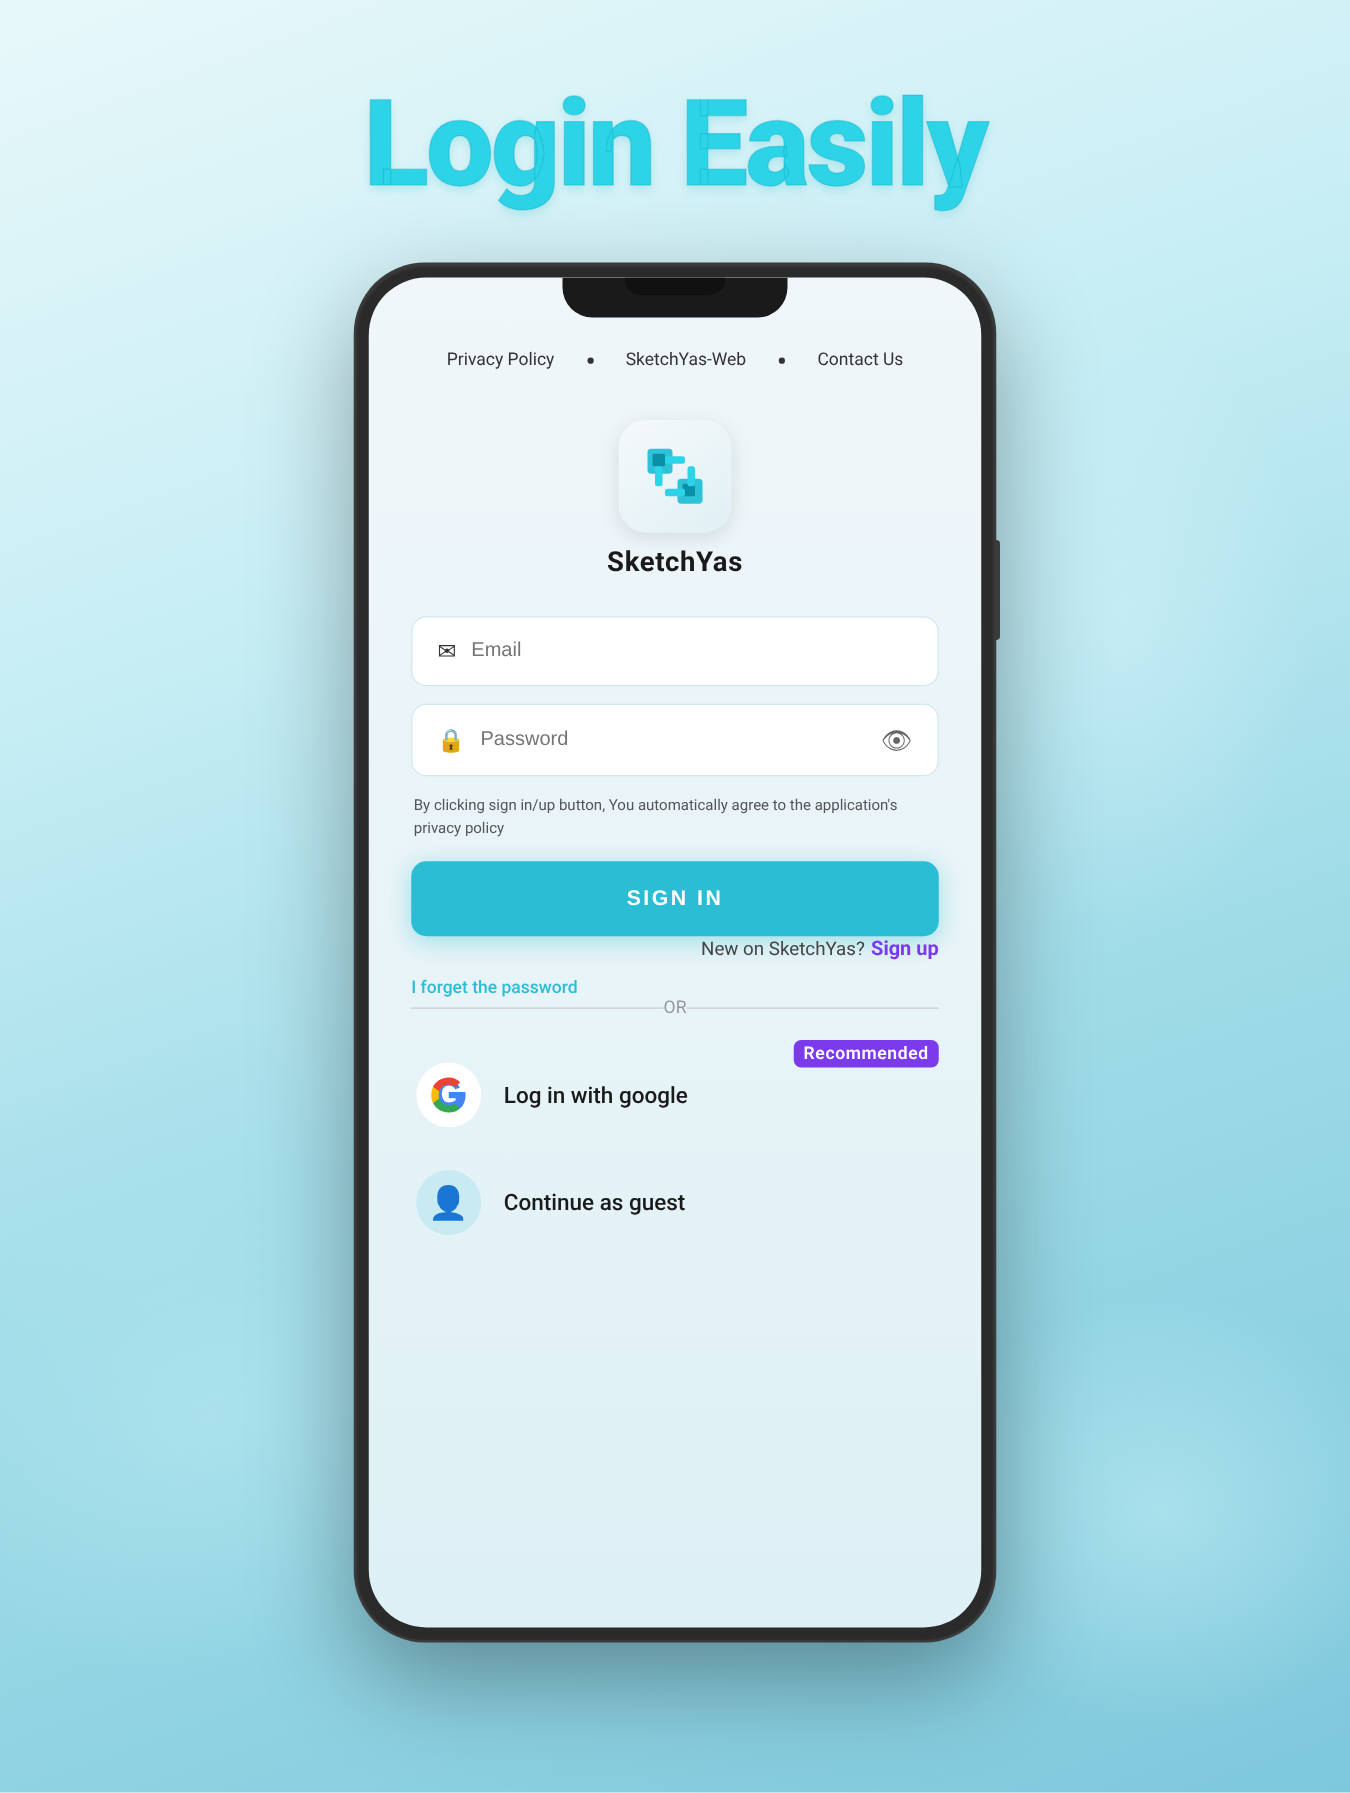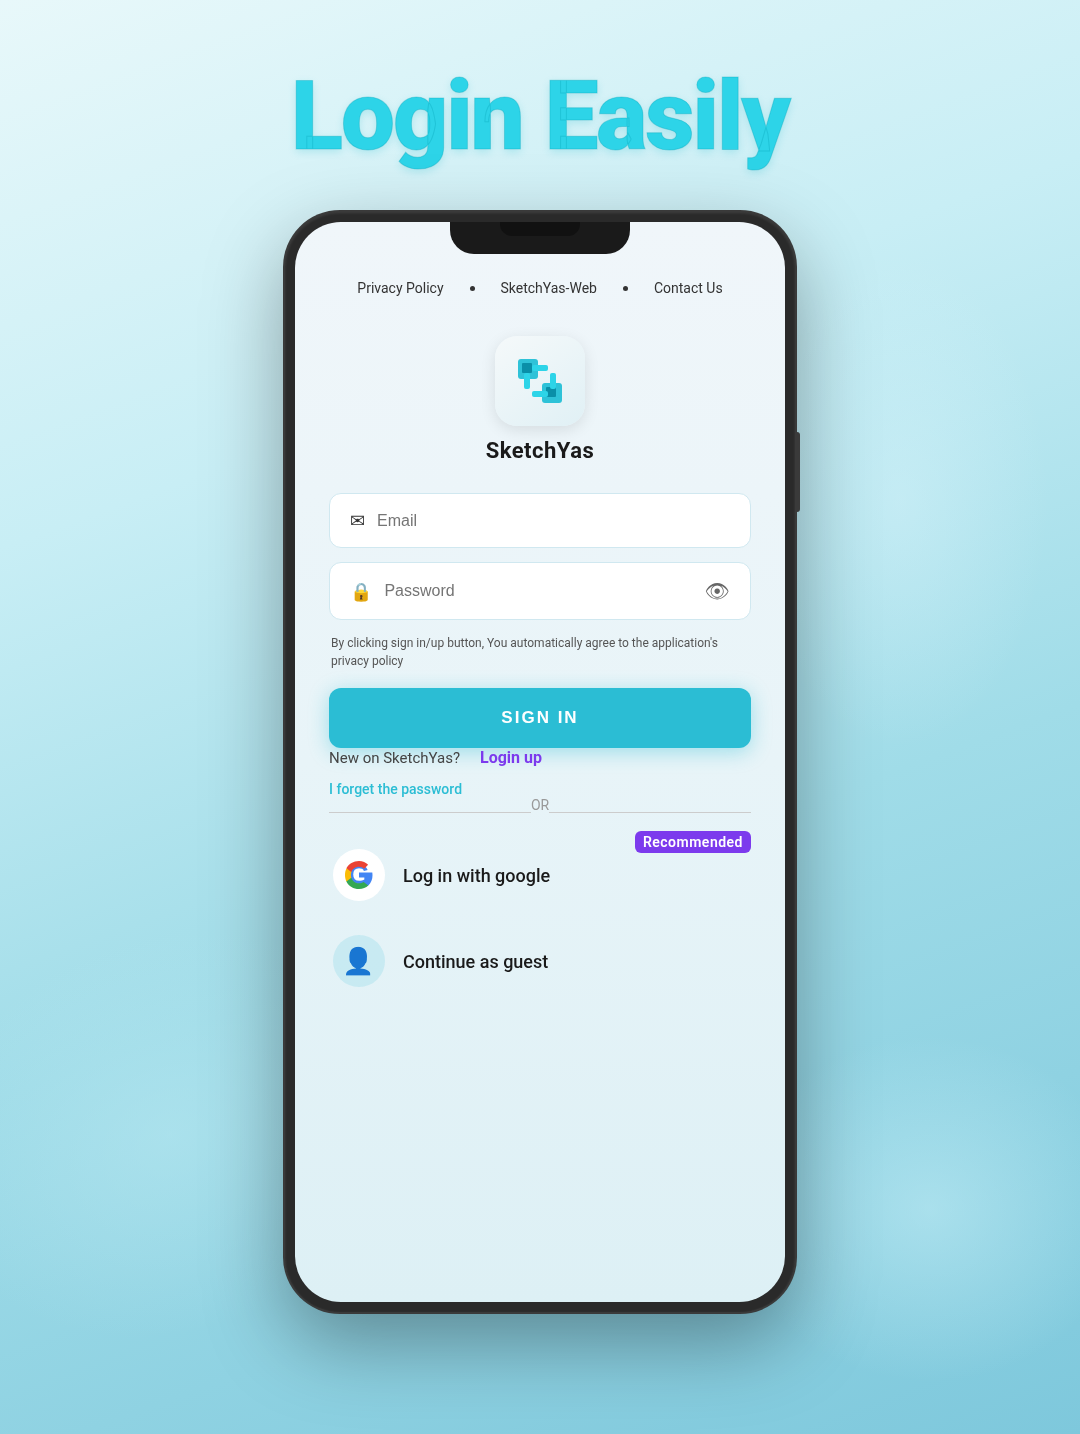--- a/index.html
+++ b/index.html
@@ -243,22 +243,22 @@
       font-weight: 700;
       letter-spacing: 2px;
       cursor: pointer;
       text-transform: uppercase;
       box-shadow: 0 4px 20px rgba(43,189,212,0.4);
     }
 
     .signup-row {
       display: flex;
       align-items: center;
-      justify-content: flex-start;
-      gap: 20px;
+      justify-content: flex-end;
+      gap: 5px;
       font-size: 15px;
       color: #444;
       margin-bottom: 14px;
     }
 
     .signup-link {
       color: #7c3aed;
       font-weight: 700;
       font-size: 16px;
     }
@@ -267,21 +267,21 @@
       text-align: left;
       color: #2bbdd4;
       font-size: 14px;
       font-weight: 500;
       cursor: pointer;
     }
 
     
     .or-divider {
       display: flex;
-      align-items: flex-end;
+      align-items: center;
       gap: 0;
       margin-bottom: 24px;
       color: #999;
       font-size: 14px;
     }
 
     .or-line {
       flex: 1;
       height: 1px;
       background: #ccc;
@@ -412,21 +412,21 @@
 
           
           <p class="privacy-note">By clicking sign in/up button, You automatically agree to the application's privacy policy</p>
 
           
           <button class="sign-in-btn">SIGN IN</button>
 
           
           <div class="signup-row">
             <span>New on SketchYas?</span>
-            <a class="signup-link">Login up</a>
+            <a class="signup-link">Sign up</a>
           </div>
 
           
           <div class="forgot-password">I forget the password</div>
 
           
           <div class="or-divider">
             <div class="or-line"></div>
             <span>OR</span>
             <div class="or-line"></div>

